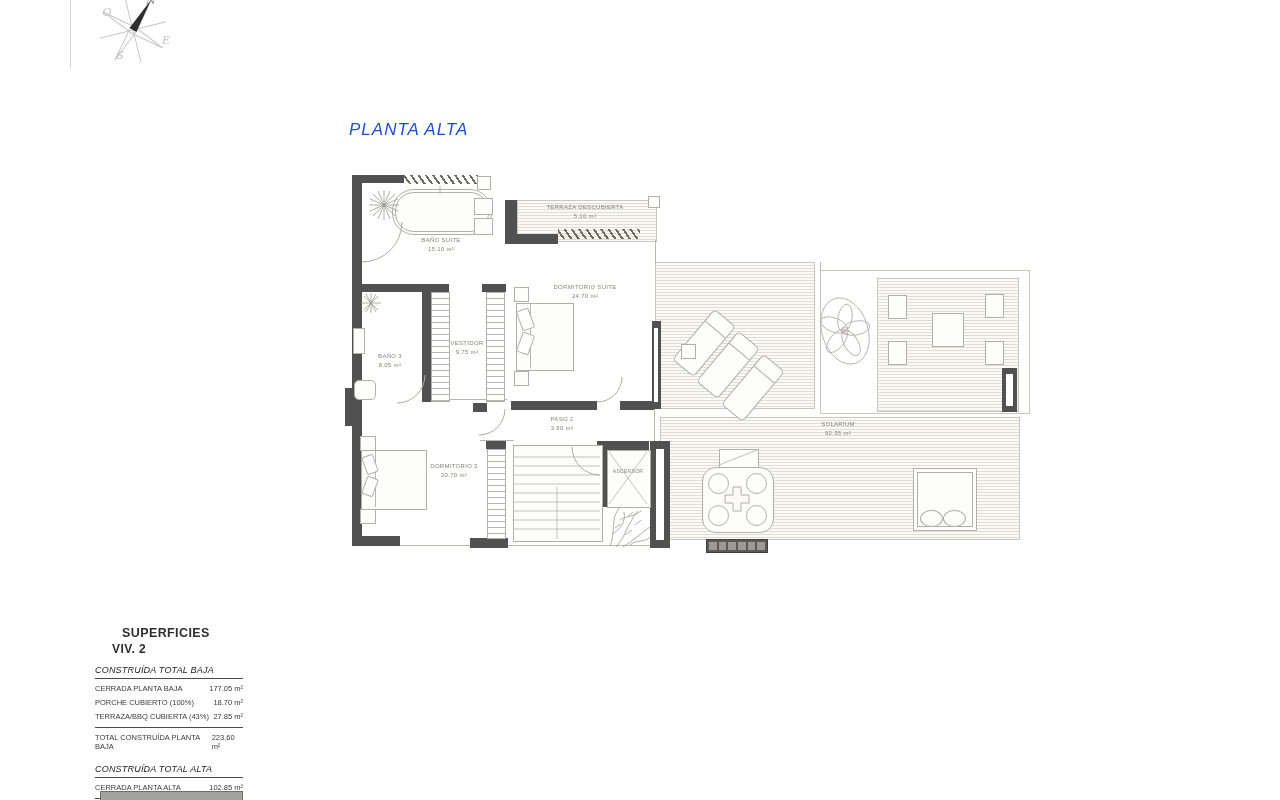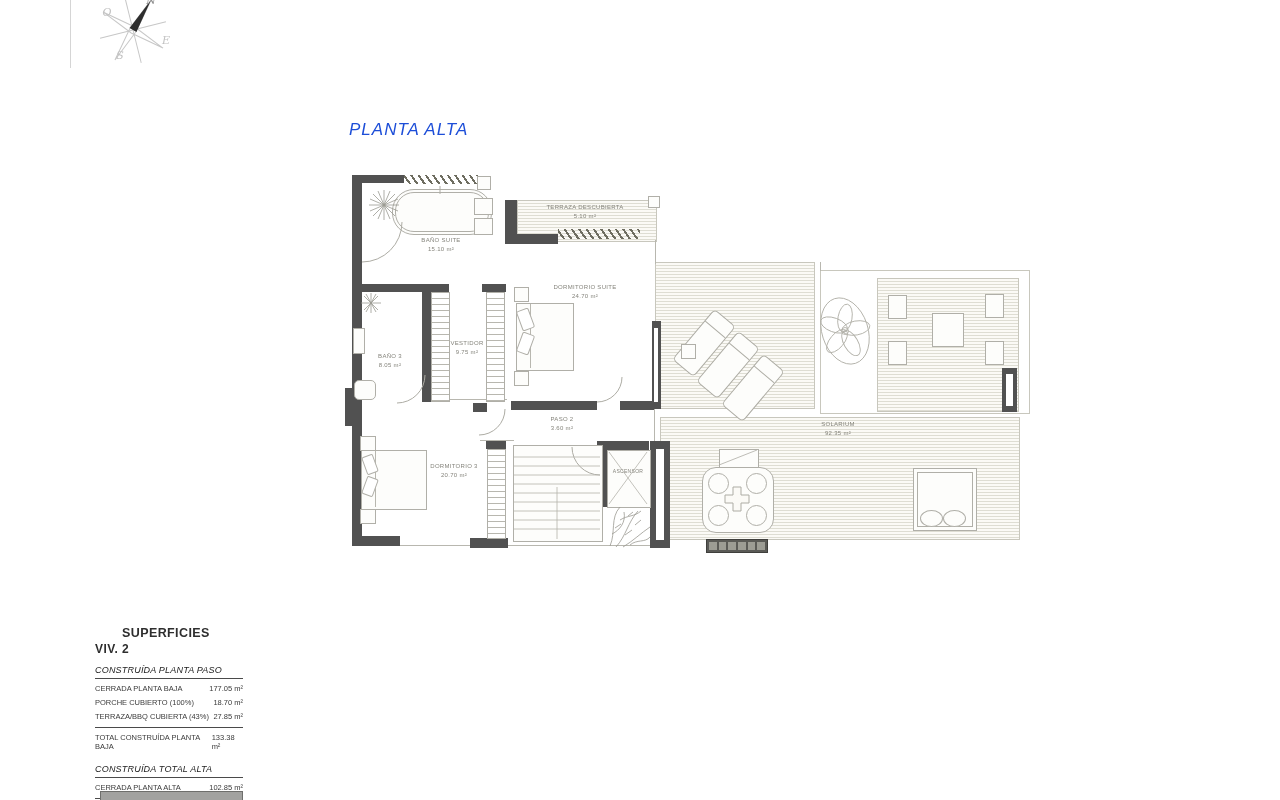--- a/index.html
+++ b/index.html
@@ -23,21 +23,21 @@
   .rlabel span{display:block;}
   .overlay{position:absolute;left:0;top:0;pointer-events:none;}
   .title{position:absolute;left:349px;top:120px;font-size:17px;font-style:italic;
          letter-spacing:1px;color:#1d4ed8;}
   .bbq{position:absolute;left:706px;top:539px;width:62px;height:14px;background:#5a5a56;
        border:1px solid #3f3f3c;display:flex;gap:2px;padding:2px;box-sizing:border-box;}
   .bbq i{display:block;width:9px;height:8px;background:#9c9c94;}
   
   .surf{position:absolute;left:95px;top:626px;width:148px;color:#2e2e2e;}
   .surf-title{font-weight:bold;font-size:12.5px;letter-spacing:.4px;margin-left:27px;}
-  .surf-sub{font-weight:bold;font-size:12px;letter-spacing:.4px;margin-top:2px;}
+  .surf-sub{font-weight:bold;font-size:12px;letter-spacing:.4px;margin-left:17px;margin-top:2px;}
   .surf-h{font-style:italic;font-size:9px;letter-spacing:.2px;margin-top:9px;padding-bottom:3px;
           border-bottom:1.4px solid #4a4a4a;color:#222;}
   .surf-row,.surf-total{display:flex;justify-content:space-between;font-size:7.5px;color:#3a3a3a;margin-top:5px;}
   .surf-sep{border-top:1.2px solid #4a4a4a;margin-top:6px;height:0;}
   .surf-total{font-size:7.5px;}
   .surf-bar{position:absolute;left:100px;top:791px;width:141px;height:9px;background:#a2a2a0;border:1px solid #6e6e6c;}
   .pageline{position:absolute;left:70px;top:0;width:1px;height:68px;background:#d5d5d5;}
 </style>
 </head>
 <body>
@@ -245,37 +245,37 @@
     </div>
   <div class="rlabel" style="left:788px;top:420px;width:100px;">
     <span>SOLARIUM</span>
       <span>92.35 m²</span>
     </div>
 
   <div class="surf">
     <div class="surf-title">SUPERFICIES</div>
     <div class="surf-sub">VIV. 2</div>
 
-    <div class="surf-h">CONSTRUÍDA PLANTA PASO</div>
+    <div class="surf-h">CONSTRUÍDA TOTAL BAJA</div>
     <div class="surf-row">
       <span>CERRADA PLANTA BAJA</span>
         <span>177.05 m²</span>
       </div>
     <div class="surf-row">
       <span>PORCHE CUBIERTO (100%)</span>
         <span>18.70 m²</span>
       </div>
     <div class="surf-row">
       <span>TERRAZA/BBQ CUBIERTA (43%)</span>
         <span>27.85 m²</span>
       </div>
     <div class="surf-sep"></div>
     <div class="surf-total">
       <span>TOTAL CONSTRUÍDA PLANTA BAJA</span>
-        <span>133.38 m²</span>
+        <span>223.60 m²</span>
       </div>
 
     <div class="surf-h" style="margin-top:13px;">CONSTRUÍDA TOTAL ALTA</div>
     <div class="surf-row">
       <span>CERRADA PLANTA ALTA</span>
         <span>102.85 m²</span>
       </div>
     <div class="surf-sep"></div>
 
   </div>

